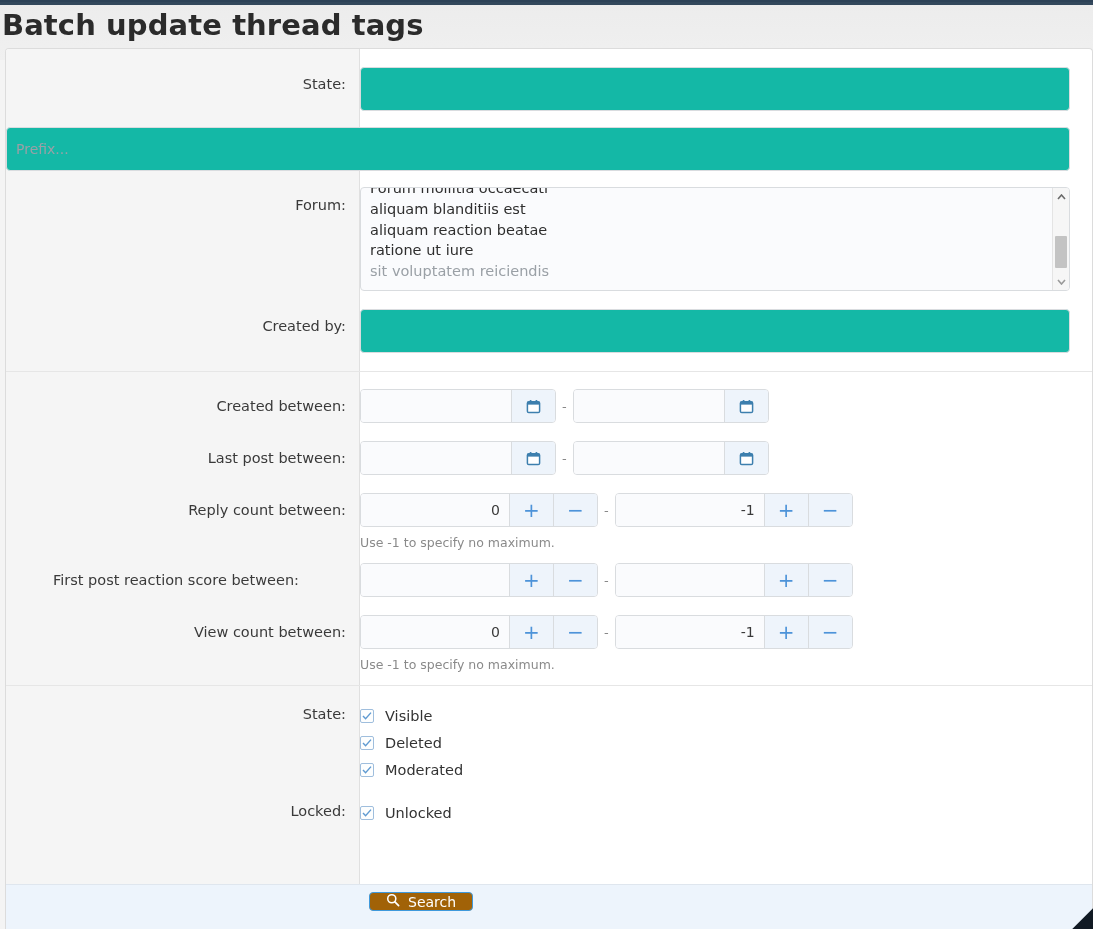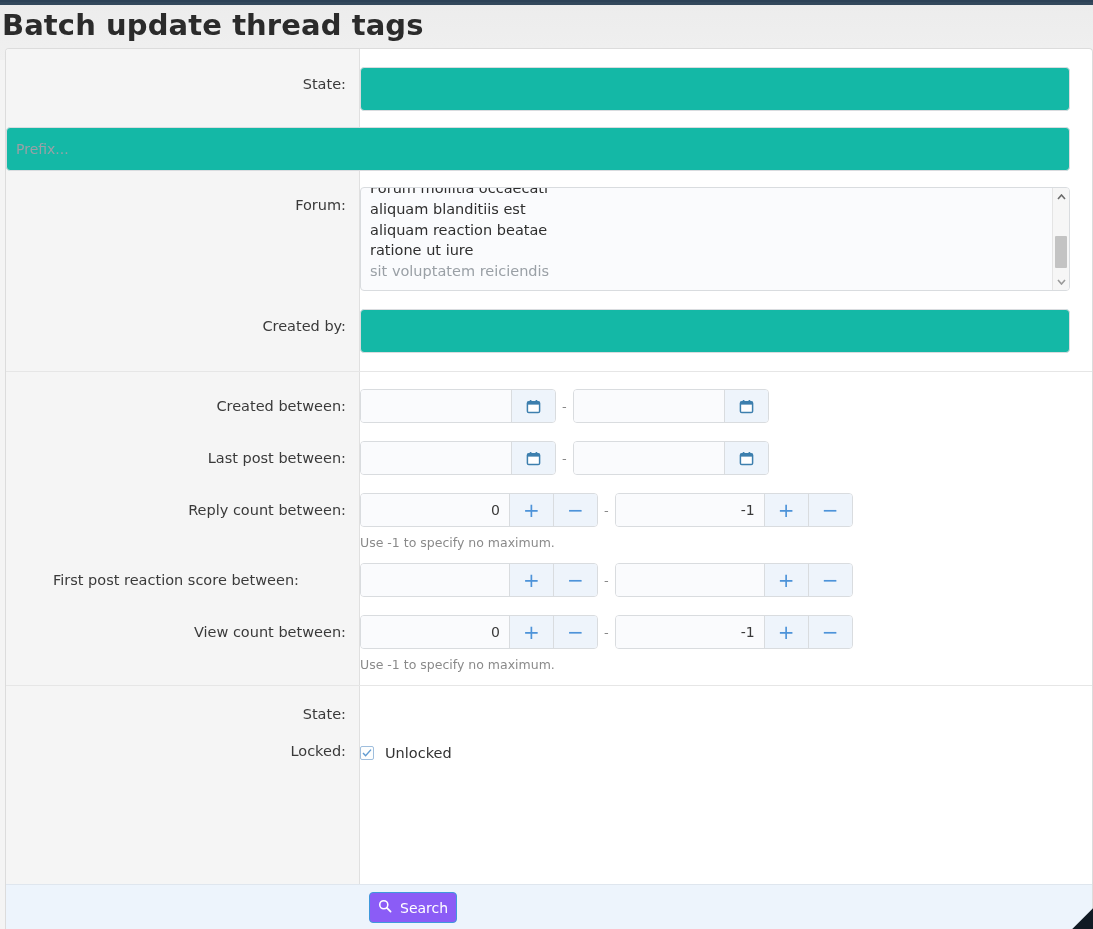--- a/index.html
+++ b/index.html
@@ -190,23 +190,23 @@
 
   
   #footer {
     position: absolute; left: 0; right: 0; bottom: 0; height: 45px;
     background: #edf4fc;
     border-top: 1px solid #dfe6ee;
   }
   #search-btn {
     position: absolute;
     left: 363px; top: 7px;
-    height: 31px;
-    padding: 0 8px;
-    background: #8b5cf6;
+    height: 19px;
+    padding: 0 16px;
+    background: #a16207;
     border: 1px solid #3f99dc;
     border-radius: 4px;
     color: #fff;
     font-size: 14px;
     font-family: inherit;
     display: flex; align-items: center; gap: 8px;
     cursor: pointer;
   }
 
   
@@ -410,20 +410,46 @@
               <div class="btn plus">+</div>
               <div class="btn minus">−</div>
             </div>
           </div>
           <div class="hint">Use -1 to specify no maximum.</div>
         </div>
       </div>
 
       <div class="row sep-top" style="padding-top:16px;padding-bottom:16px;">
         <div class="lbl" style="padding-top:4px;">State:</div>
+        <div class="ctrl">
+          <label class="cbrow">
+            <span class="cbox">
+              <svg width="10" height="10" viewBox="0 0 10 10">
+                  <path d="M1 5 L3.6 7.8 L9 1.6" stroke="#5f9ad1" stroke-width="1.4" fill="none"></path>
+                </svg>
+            </span>
+            <span class="cblabel">Visible</span>
+          </label>
+          <label class="cbrow">
+            <span class="cbox">
+              <svg width="10" height="10" viewBox="0 0 10 10">
+                  <path d="M1 5 L3.6 7.8 L9 1.6" stroke="#5f9ad1" stroke-width="1.4" fill="none"></path>
+                </svg>
+            </span>
+            <span class="cblabel">Deleted</span>
+          </label>
+          <label class="cbrow">
+            <span class="cbox">
+              <svg width="10" height="10" viewBox="0 0 10 10">
+                  <path d="M1 5 L3.6 7.8 L9 1.6" stroke="#5f9ad1" stroke-width="1.4" fill="none"></path>
+                </svg>
+            </span>
+            <span class="cblabel">Moderated</span>
+          </label>
+        </div>
       </div>
 
       <div class="row" style="padding-bottom:10px;">
         <div class="lbl" style="padding-top:4px;">Locked:</div>
         <div class="ctrl">
           <label class="cbrow">
             <span class="cbox">
               <svg width="10" height="10" viewBox="0 0 10 10">
                   <path d="M1 5 L3.6 7.8 L9 1.6" stroke="#5f9ad1" stroke-width="1.4" fill="none"></path>
                 </svg>

